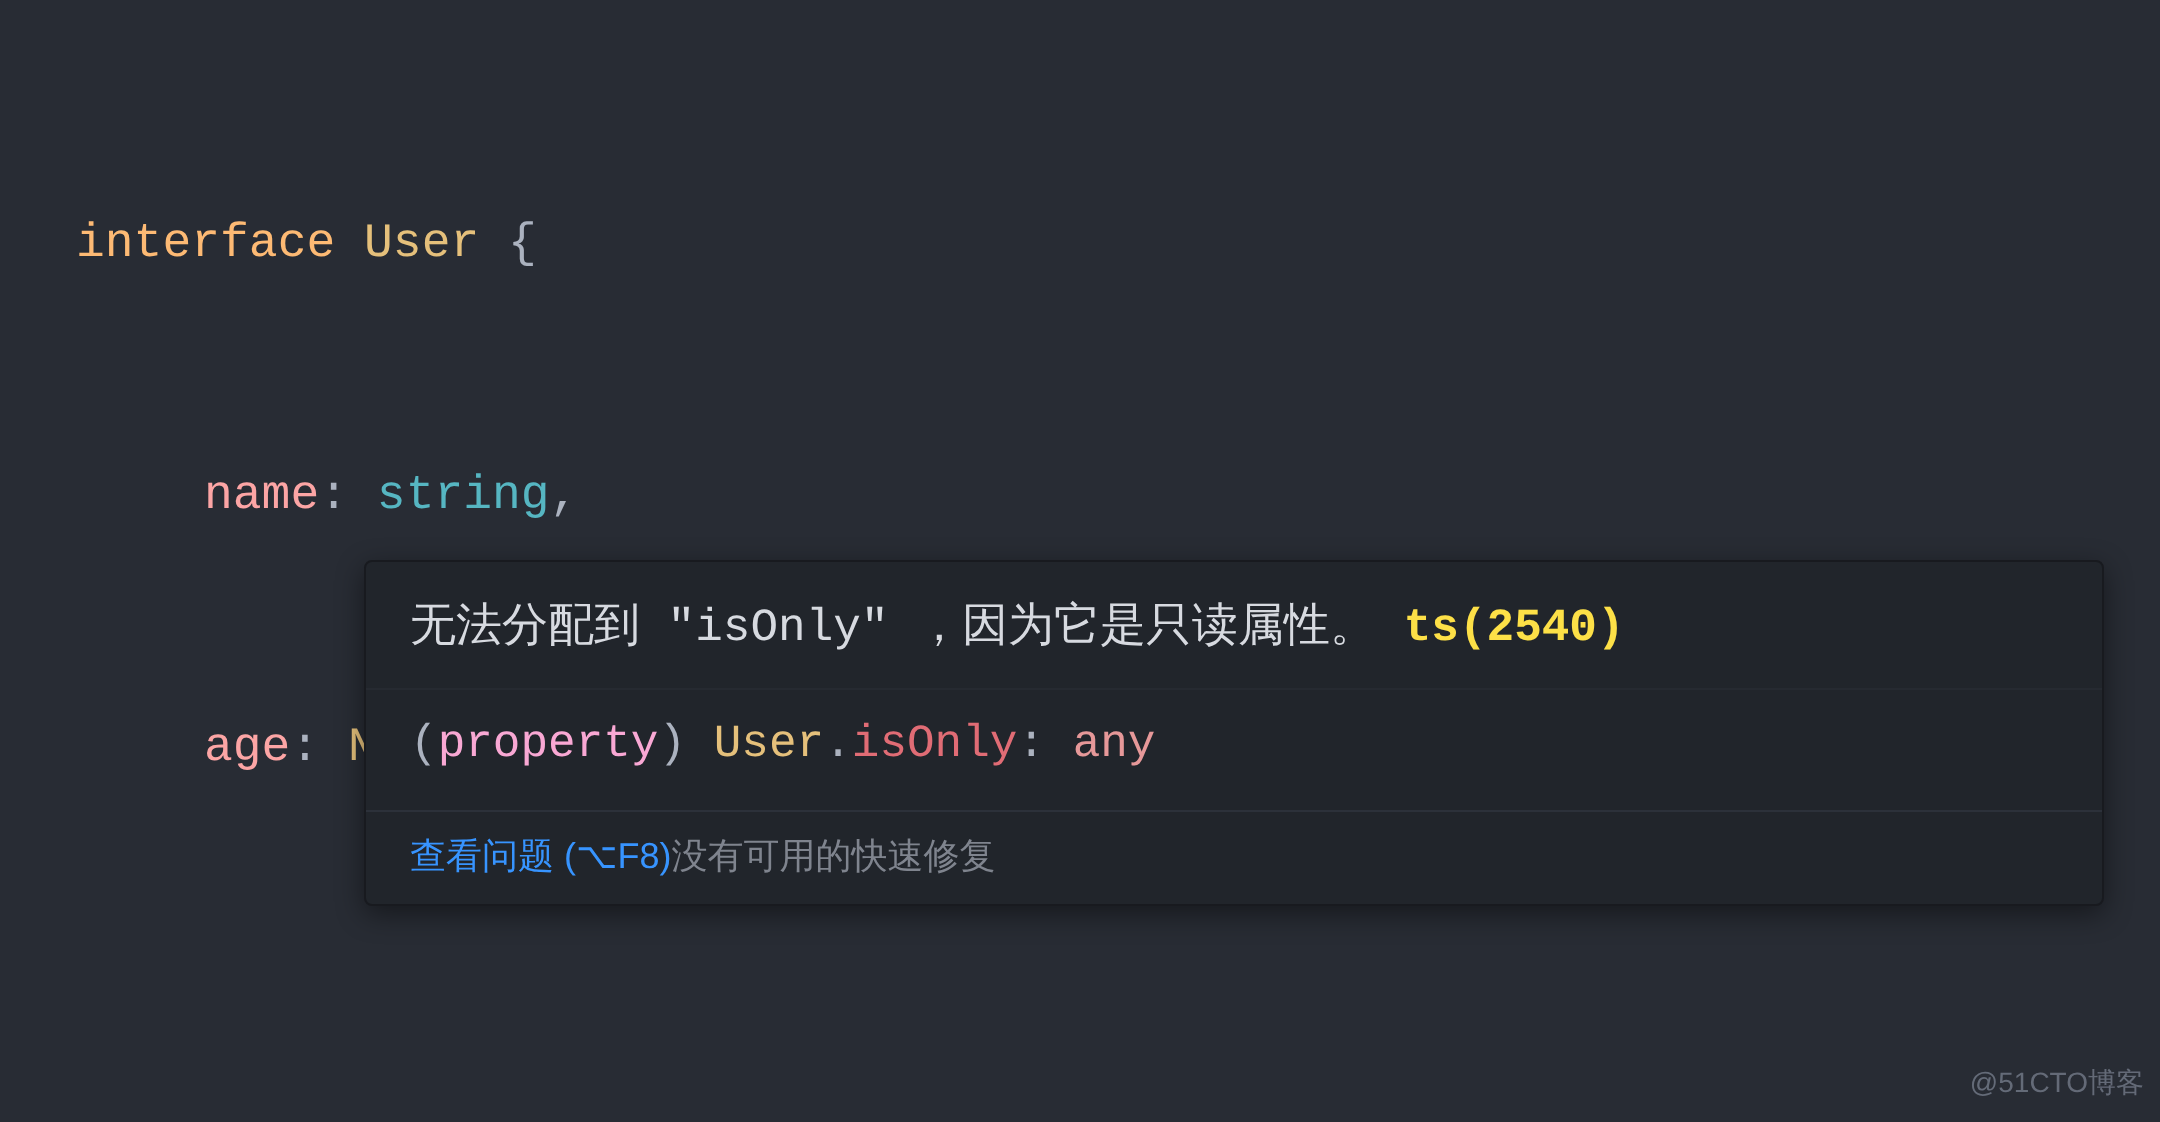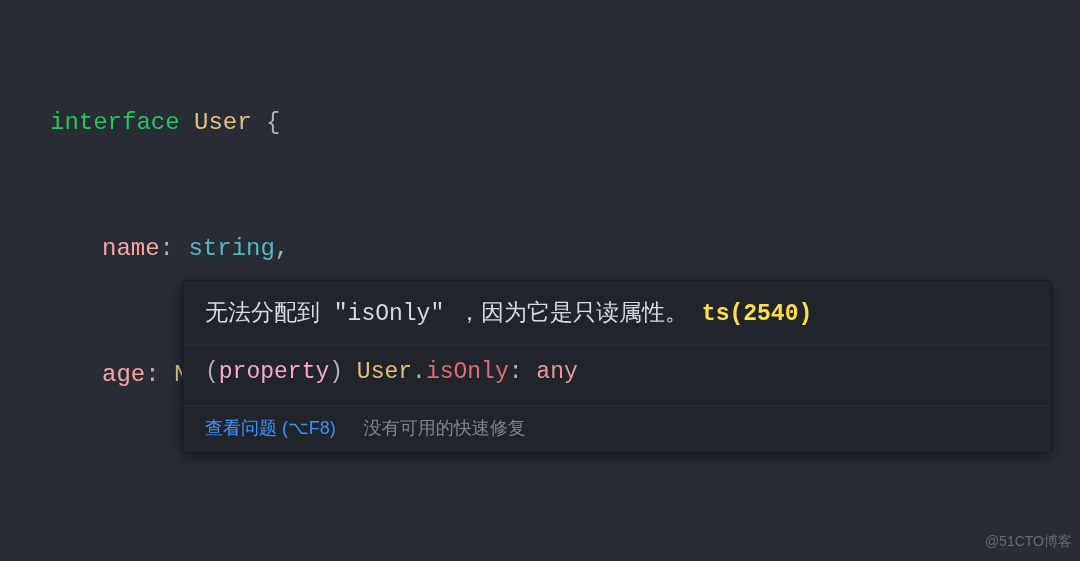--- a/index.html
+++ b/index.html
@@ -13,21 +13,21 @@
     border-radius: 12px;
   }
   .code-area {
     padding: 18px 0 0 38px;
     font-size: 24px;
     line-height: 42px;
     white-space: pre;
     color: #abb2bf;
     position: relative;
   }
-  .kw       { color: #22c55e; margin-left: 12px; }
+  .kw       { color: #fdba74; }
   .type     { color: #e5c07b; }
   .prop     { color: #fca5a5; }
   .typename { color: #e5c07b; }
   .builtin  { color: #56b6c2; text-align: right; }
   .punct    { color: #abb2bf; }
   .indent { display:inline-block; width: 64px; }
 
   .hover-box {
     position: absolute;
     left: 182px;
@@ -56,21 +56,20 @@
   .hover-sig .word  { color: #f9a8d4; }
   .hover-sig .cls   { color: #e5c07b; }
   .hover-sig .member{ color: #e06c75; }
   .hover-sig .anyT  { color: #fca5a5; opacity:.9; }
   .hover-actions {
     border-top: 1px solid #2c313a;
     padding: 10px 22px 12px 22px;
     font-size: 18px;
     color: #abb2bf;
     display: flex;
-    gap: 28px;
     align-items: flex-end;
     font-family: -apple-system, "PingFang SC", "Helvetica Neue", sans-serif;
   }
   .action-link { color: #3794ff; cursor: pointer; }
   .action-dis  { color: #7f848e; }
 
   .watermark {
     position: absolute;
     right: 8px;
     bottom: 10px;

